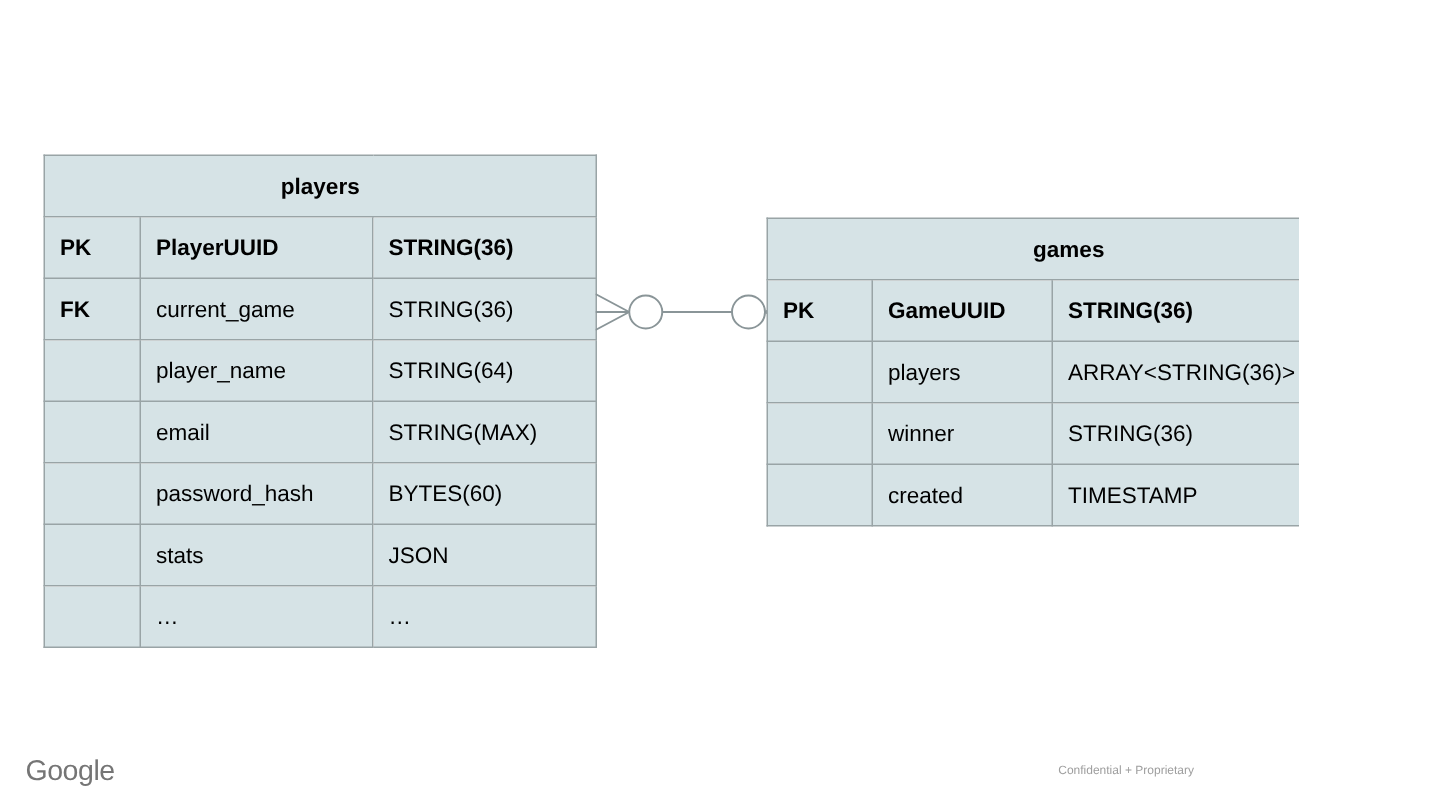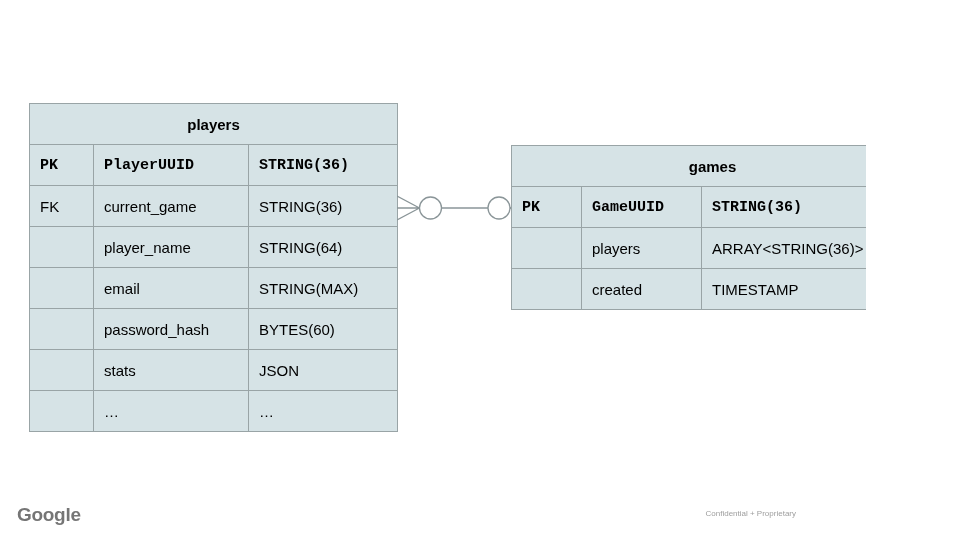--- a/index.html
+++ b/index.html
@@ -35,22 +35,22 @@
     padding: 0 4px 0 10px;
     vertical-align: middle;
     white-space: nowrap;
     overflow: hidden;
   }
   .entity-table tr.title-row td {
     text-align: center;
     font-weight: bold;
     padding: 0;
   }
-  .entity-table tr.pk-row td { font-weight: bold; font-family: Liberation Mono, monospace; }
-  .entity-table td.col-key { font-weight: normal; }
+  .entity-table tr.pk-row td { font-weight: bold; }
+  .entity-table td.col-key { font-weight: bold; }
   #players-table { left: 29px; top: 103px; width: 368px; }
   #players-table col.c1 { width: 64px; }
   #players-table col.c2 { width: 155px; }
   #players-table col.c3 { width: 149px; }
   #games-table { left: 511px; top: 145px; width: 402px; }
   #games-table col.c1 { width: 70px; }
   #games-table col.c2 { width: 120px; }
   #games-table col.c3 { width: 212px; }
   .connector-wrap {
     position: absolute;
@@ -70,21 +70,21 @@
     stroke-width: 1.3;
     fill: #ffffff;
   }
   .google-logo {
     position: absolute;
     left: 17px;
     top: 504px;
     font-size: 19px;
     letter-spacing: -0.3px;
     color: var(--logo);
-    font-weight: 700;
+    font-weight: 400;
   }
   .footnote {
     position: absolute;
     right: 70px;
     top: 509px;
     font-size: 8px;
     color: var(--footnote);
   }
 </style>
 </head>
@@ -169,20 +169,25 @@
         <td>GameUUID</td>
         <td>STRING(36)</td>
       </tr>
       <tr>
         <td class="col-key"></td>
         <td>players</td>
         <td>ARRAY&lt;STRING(36)&gt;</td>
       </tr>
       <tr>
         <td class="col-key"></td>
+        <td>winner</td>
+        <td>STRING(36)</td>
+      </tr>
+      <tr>
+        <td class="col-key"></td>
         <td>created</td>
         <td>TIMESTAMP</td>
       </tr>
     </tbody>
   </table>
 
   <div class="google-logo">Google</div>
   <div class="footnote">Confidential + Proprietary</div>
 
 </div>

